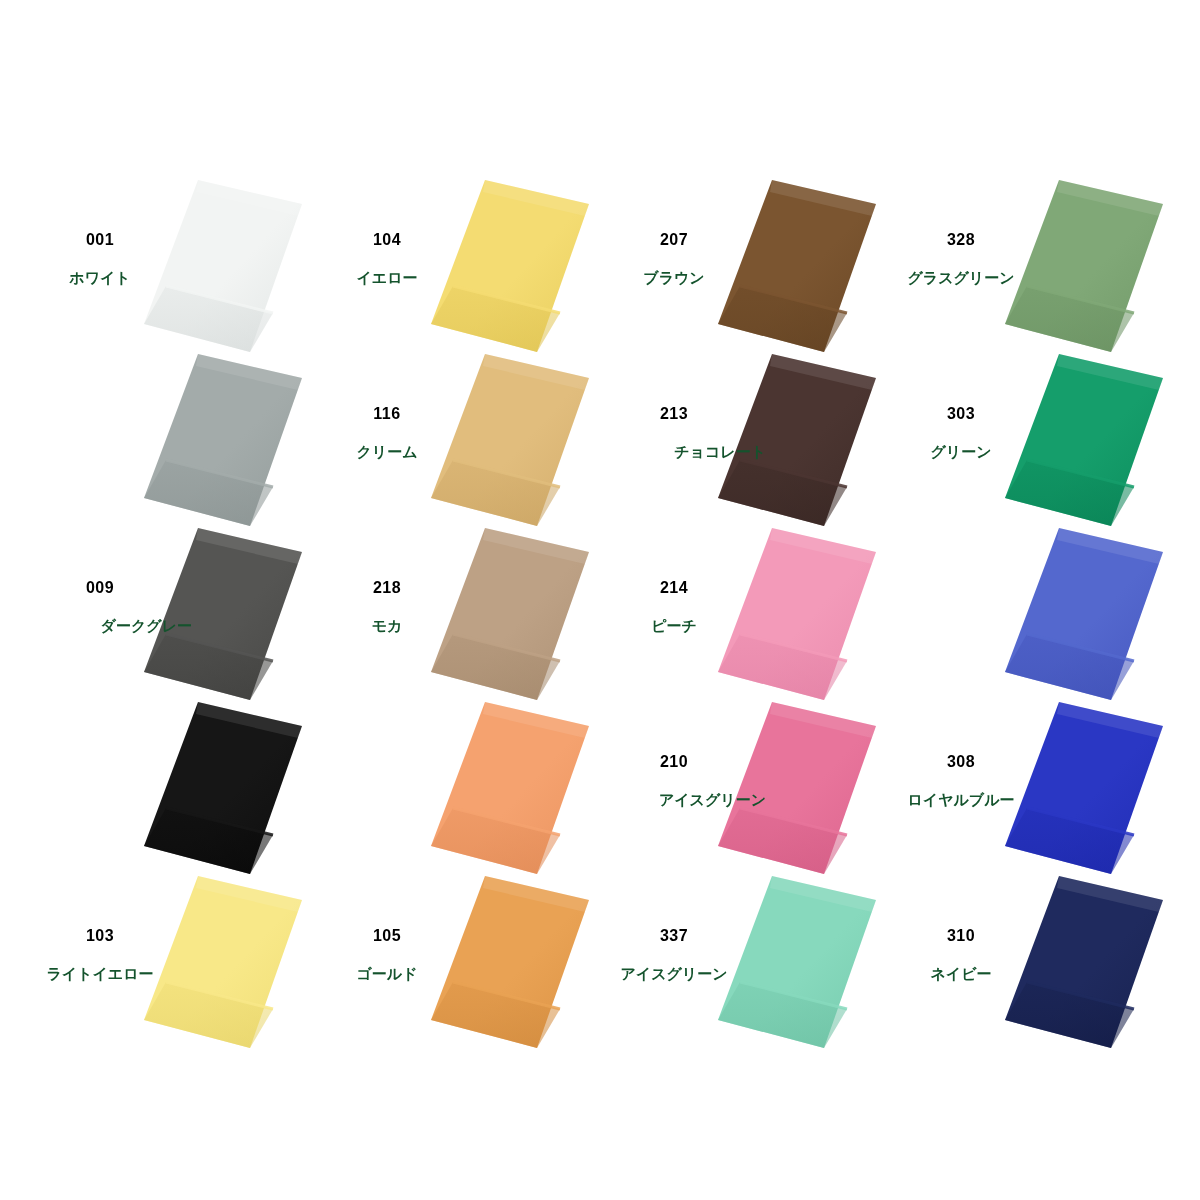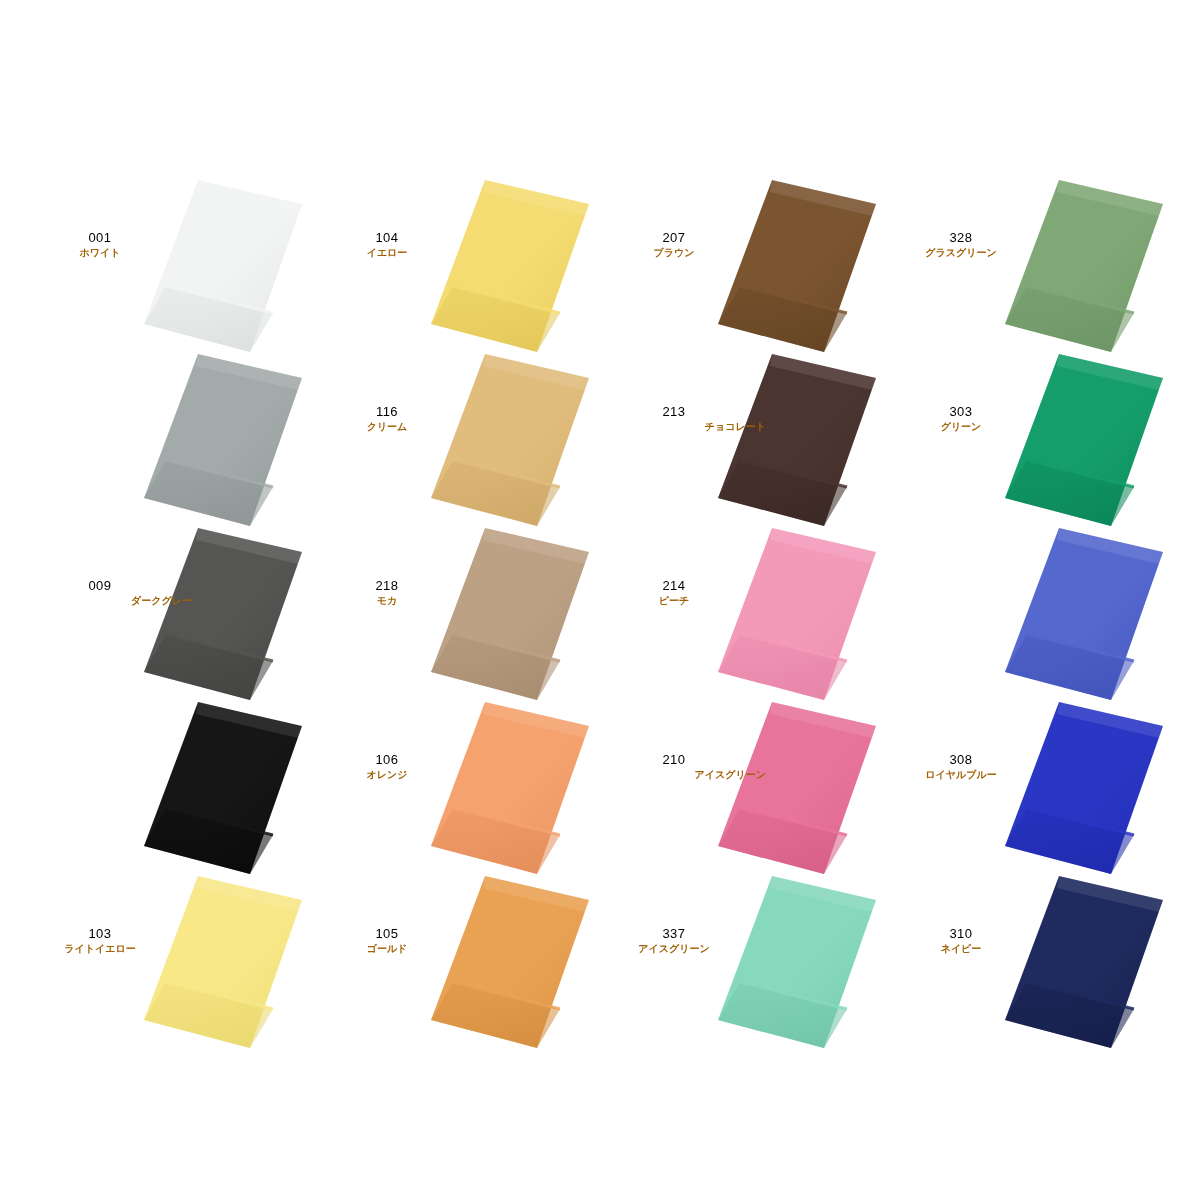--- a/index.html
+++ b/index.html
@@ -44,34 +44,34 @@
   .swatch-labels {
     position: absolute;
     left: 0;
     top: 44px;
     width: 140px;
     text-align: center;
     z-index: 3;
     pointer-events: none;
   }
   .swatch-code {
-    font-size: 13px;
-    font-weight: normal;
+    font-size: 16px;
+    font-weight: bold;
     color: #000000;
     letter-spacing: 0.5px;
     line-height: 1.25;
     white-space: nowrap;
   }
   .swatch-name {
-    font-size: 10px;
+    font-size: 15px;
     font-weight: bold;
-    color: #a16207;
+    color: #14532d;
     line-height: 1.35;
     white-space: nowrap;
-    margin-top: 0;
+    margin-top: 18px;
   }
   
   .swatch-name.long {
     margin-left: -22px;
     width: 184px;
     text-align: right;
   }
   .swatch-name.xlong {
     margin-left: -30px;
     width: 200px;
@@ -424,24 +424,20 @@
                 <stop offset="0%" stop-color="#ea9460"></stop>
                 <stop offset="100%" stop-color="#dd8752"></stop>
               </linearGradient>
             </defs>
             <path d="M 72 6 L 176 30 L 124 178 L 18 150 Z" fill="url(#sw13-g)"></path>
             <path d="M 40 112 L 147 139 L 124 178 L 18 150 Z" fill="url(#sw13-h)" opacity="0.55"></path>
             <path d="M 40 112 L 147 139" stroke="#f5a26f" stroke-width="3" fill="none" opacity="0.85"></path>
             <path d="M 72 6 L 176 30 L 172 42 L 70 18 Z" fill="#ffffff" opacity="0.10"></path>
           </svg>
         </div>
-        <div class="swatch-labels">
-          <div class="swatch-code">106</div>
-          <div class="swatch-name">オレンジ</div>
-        </div>
       </div>
       <div class="swatch-cell">
         <div class="towel-wrap">
           <svg class="towel-svg" viewBox="0 0 196 192">
             <defs>
               <linearGradient id="sw14-g" x1="0" y1="0" x2="1" y2="1">
                 <stop offset="0%" stop-color="#e8749b"></stop>
                 <stop offset="55%" stop-color="#e8749b"></stop>
                 <stop offset="100%" stop-color="#dc658e"></stop>
               </linearGradient>

